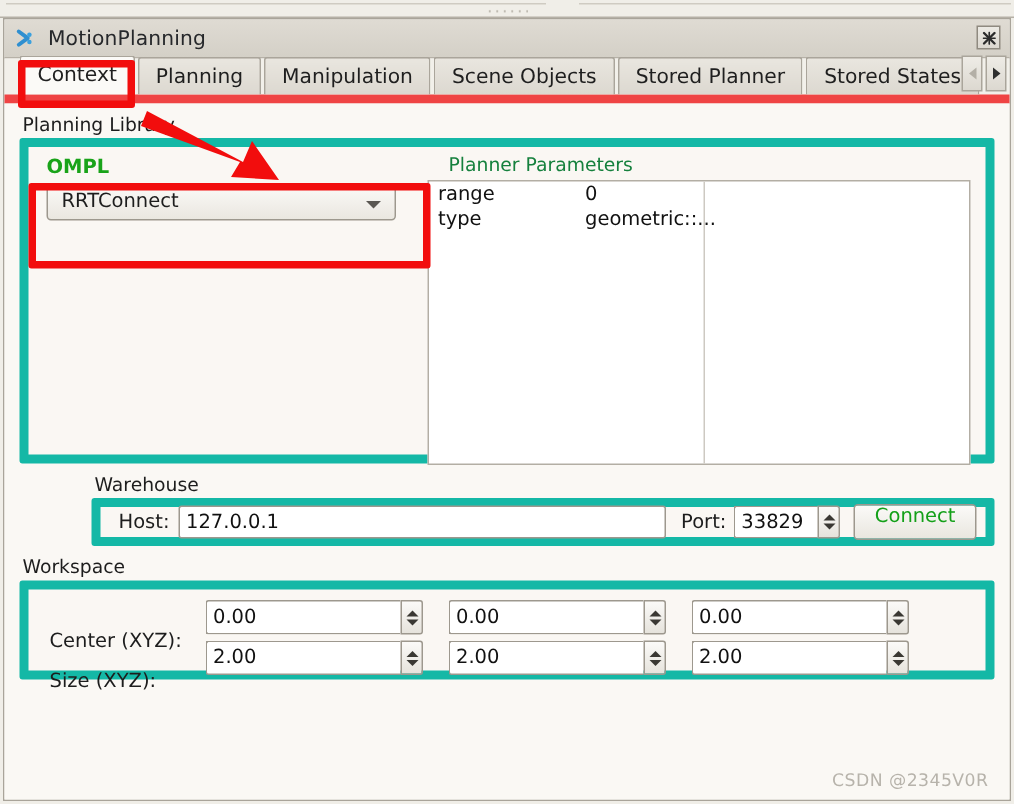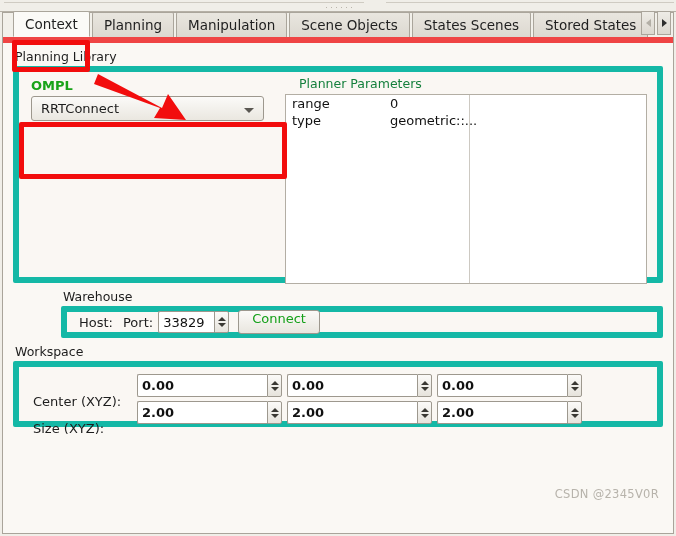--- a/index.html
+++ b/index.html
@@ -213,21 +213,21 @@
     background: linear-gradient(to bottom, #fbfaf8, #e9e6df);
     font-size: 13px; color: #14a019;
     display: flex; align-items: flex-start;
     cursor: pointer;
   }
 
   
   .ws-box { height: 66px; position: relative; padding: 5px 6px; }
   .ws-row { display: flex; align-items: center; height: 27px; }
   .ws-label { width: 112px; font-size: 13px; color: #1d1d1d; padding-left: 8px; margin-top: 32px; }
-  .ws-spin { display: flex; margin-right: 5px; font-weight: bold; }
+  .ws-spin { display: flex; margin-right: 17px; }
   .ws-field { width: 130px; height: 23px; }
   .ws-btns { height: 23px; }
 
   
   .red-rect {
     position: absolute;
     border: 5px solid #f20d0d;
     border-radius: 2px;
     pointer-events: none;
     z-index: 50;
@@ -249,36 +249,52 @@
 
   <div class="top-strip">
     <div class="seg" style="left:4px;width:360px;"></div>
     <div class="seg" style="left:386px;width:288px;"></div>
     <div class="dots"></div>
     <div class="rule"></div>
   </div>
 
   <div class="panel">
 
+    <div class="titlebar">
+      <span class="tb-icon">
+        <svg width="14" height="14" viewBox="0 0 14 14">
+          <path d="M2.5 2 L8.5 6.4 L2.5 10.8" fill="none" stroke="#2f8fd0" stroke-width="2.6" stroke-linecap="round" stroke-linejoin="round"></path>
+          <circle cx="9.6" cy="4.2" r="1.5" fill="#3aa0de"></circle>
+          <circle cx="9.6" cy="9.0" r="1.5" fill="#3aa0de"></circle>
+        </svg>
+      </span>
+      <span class="tb-title">MotionPlanning</span>
+      <div class="tb-close">
+        <svg width="9" height="9" viewBox="0 0 9 9">
+          <path d="M1 1 L8 8 M8 1 L1 8" stroke="#2b2b2b" stroke-width="1.6" stroke-linecap="round"></path>
+          <path d="M4.5 0.6 L4.5 8.4 M0.6 4.5 L8.4 4.5" stroke="#2b2b2b" stroke-width="1.1" stroke-linecap="round"></path>
+        </svg>
+      </div>
+    </div>
 
     <div class="tabbar">
       <div class="tab active">
         <span>Context</span>
       </div>
       <div class="tab">
         <span>Planning</span>
       </div>
       <div class="tab">
         <span>Manipulation</span>
       </div>
       <div class="tab">
         <span>Scene Objects</span>
       </div>
       <div class="tab">
-        <span>States Scenes</span>
+        <span>Stored Planner</span>
       </div>
       <div class="tab">
         <span>Stored States</span>
       </div>
       <div class="tab-scroller">
         <div class="tab-arrow">
             <i class="tri-left"></i>
           </div>
         <div class="tab-arrow">
             <i class="tri-right"></i>
@@ -312,20 +328,23 @@
               <span class="pp-val">geometric::...</span>
             </div>
           </div>
         </div>
       </div>
 
       <div class="group" style="margin-top:6px;margin-left:48px;">
         <div class="group-title">Warehouse</div>
         <div class="group-box wh-box">
           <span class="wh-label">Host:</span>
+          <div class="textfield wh-host">
+            <span>127.0.0.1</span>
+          </div>
           <span class="wh-port-label">Port:</span>
           <div class="spin-wrap">
             <div class="textfield spin-field">
               <span>33829</span>
             </div>
             <div class="spin-btns">
               <i class="spin-up"></i>
               <i class="spin-dn"></i>
             </div>
           </div>

